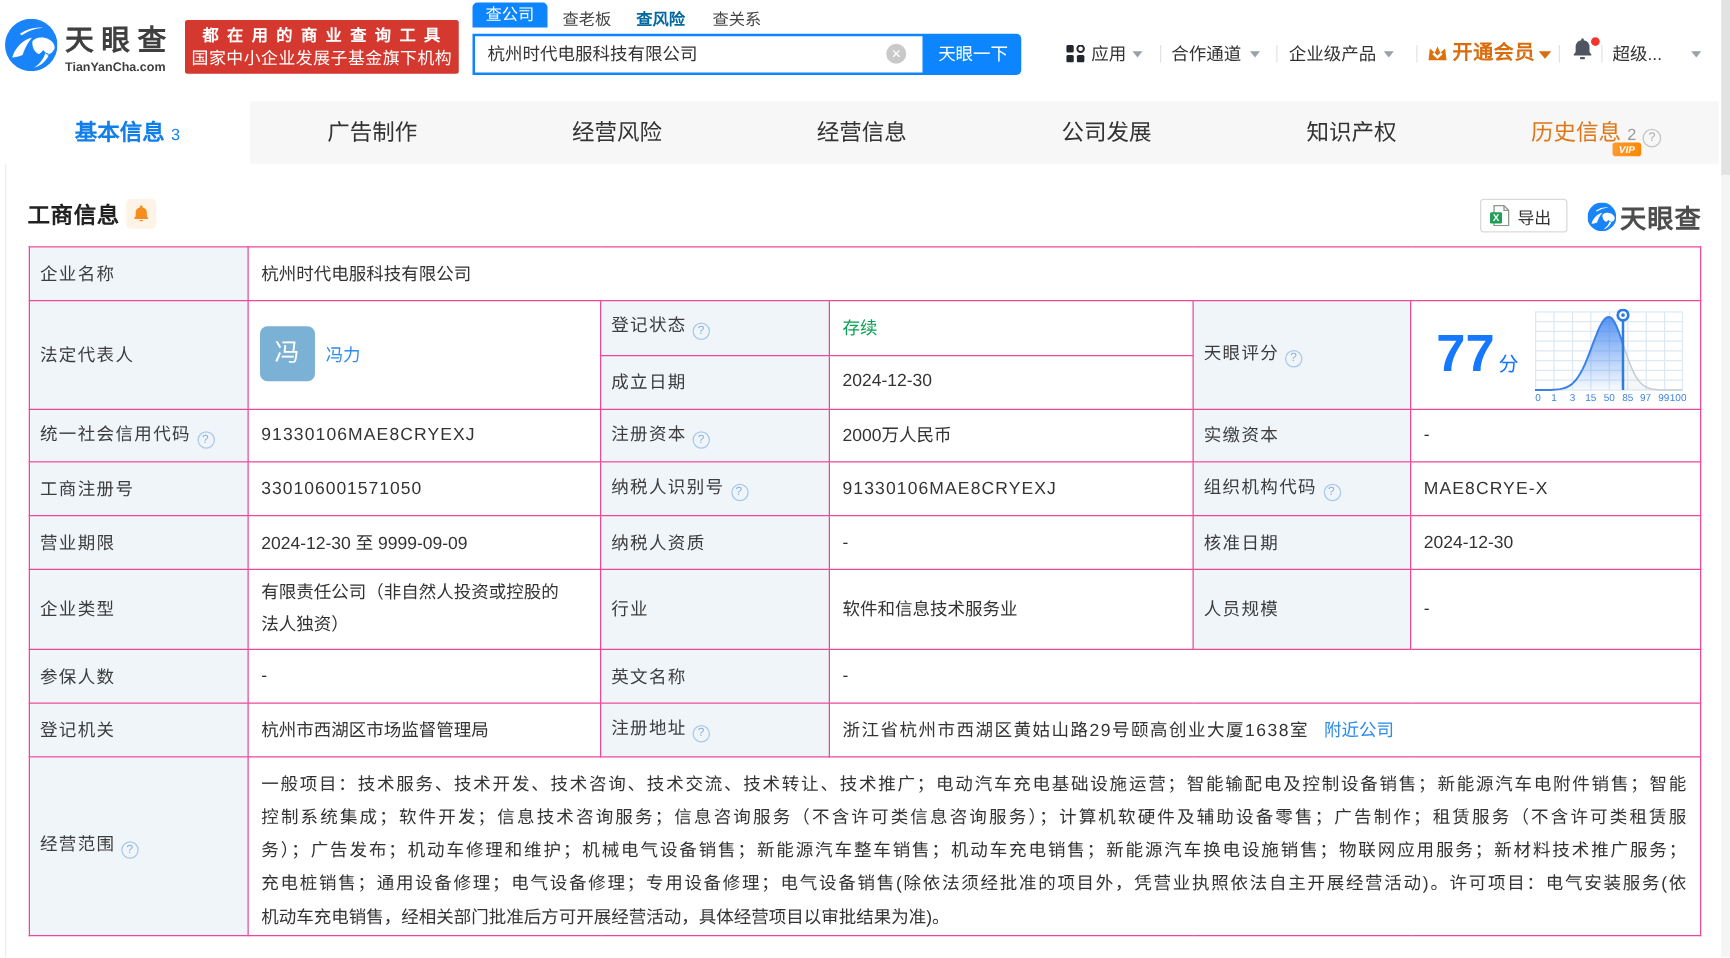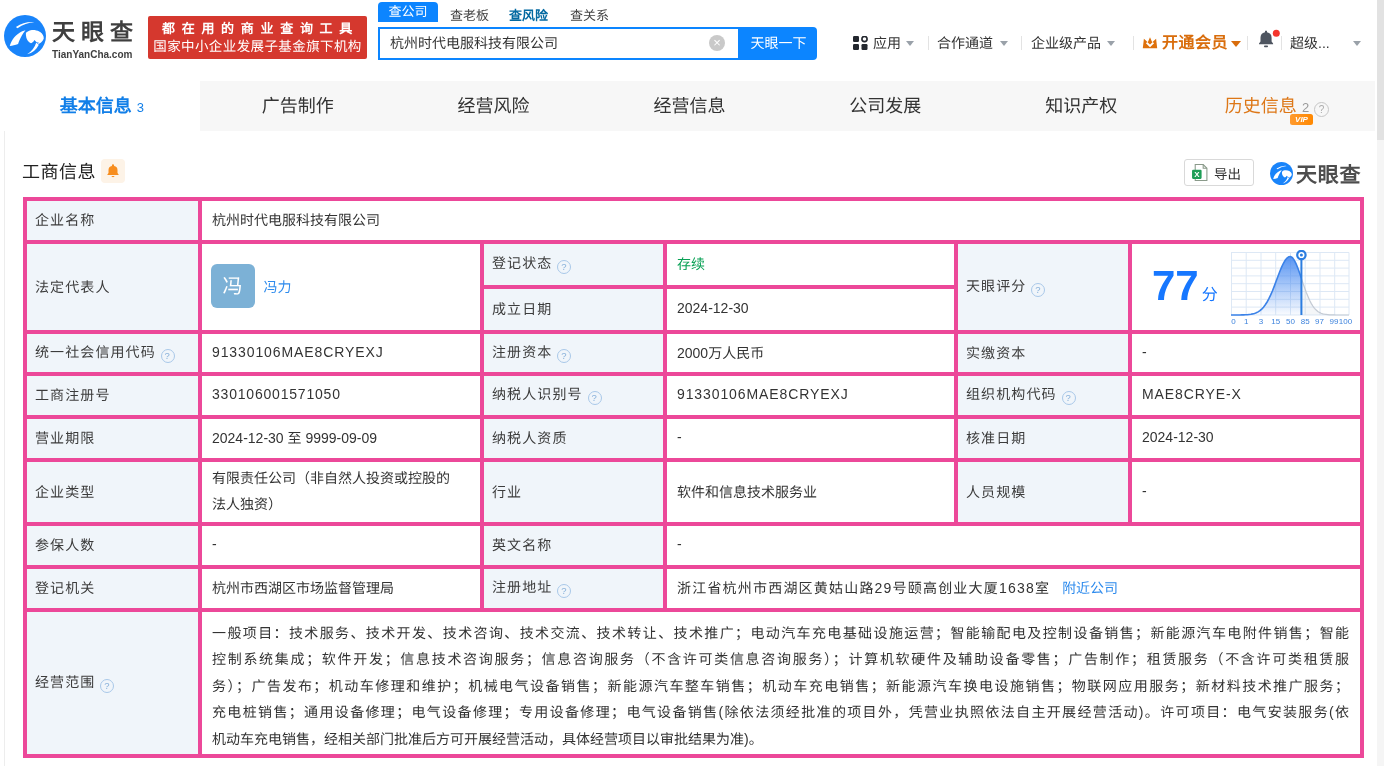--- a/index.html
+++ b/index.html
@@ -11,21 +11,21 @@
 .car { position:absolute; width:0; height:0; border-left:4.5px solid transparent;
   border-right:4.5px solid transparent; border-top:5px solid #9aa1a9; top:41px; }
 .hitem { position:absolute; top:36px; font-size:14px; line-height:14px; color:#333; }
 
 #tabbar { position:absolute; left:4px; top:81px; width:1371px; height:50px; background:#f7f7f7; display:flex; }
 #tabbar .tab { width:195.857px; height:50px; text-align:center; line-height:50px; font-size:18px; color:#333; position:relative; }
 #tabbar .tab.on { background:#fff; color:#127fe8; font-weight:bold; }
 
 #tbl { position:absolute; left:23px; top:197px; width:1337px; border-collapse:collapse;
   table-layout:fixed; font-size:14px; color:#333; }
-#tbl td { border:4px solid #ec4899; padding:0 6px 3px 10px; vertical-align:middle; overflow:hidden; }
+#tbl td { border:1px solid #ec4899; padding:0 6px 3px 10px; vertical-align:middle; overflow:hidden; }
 #tbl td.lb { background:#f0f5fa; color:#3c3c3c; padding-left:8px; letter-spacing:1.1px; }
 #tbl td.lb3 { }
 .q { display:inline-block; width:14px; height:14px; border:1px solid #a9c8e9; border-radius:50%;
   color:#87b0da; font-size:9.5px; line-height:12px; text-align:center; margin-left:5px; vertical-align:-2px; }
 .lnk { color:#2e8bed; text-decoration:none; }
 .jl { text-align:justify; text-align-last:justify; white-space:nowrap; }
 .jl { white-space:normal; }
 </style>
 </head>
 <body>
@@ -101,21 +101,21 @@
   <div class="tab">广告制作</div>
   <div class="tab">经营风险</div>
   <div class="tab">经营信息</div>
   <div class="tab">公司发展</div>
   <div class="tab">知识产权</div>
   <div class="tab" style="color:#dd7717;">历史信息 <span style="font-size:13px;color:#999;">2</span><span class="q" style="width:15px;height:15px;font-size:10px;line-height:13px;vertical-align:-1px;border-color:#c6c6c6;color:#ababab;">?</span></div>
 </div>
 
 <div class="abs" style="left:1290px;top:82px;width:23px;height:11px;background:linear-gradient(90deg,#ff9a2e,#f80);border-radius:2.5px;color:#fff;font-size:8px;font-weight:bold;font-style:italic;text-align:center;line-height:11px;margin-top:32px;">VIP</div>
 
-<div class="abs" style="left:22px;top:157px;font-size:18px;font-weight:normal;color:#222;letter-spacing:0.5px;">工商信息</div>
+<div class="abs" style="left:22px;top:157px;font-size:18px;font-weight:bold;color:#222;letter-spacing:0.5px;">工商信息</div>
 <div class="abs" style="left:101px;top:159px;width:24px;height:24px;background:#fdf3e7;border-radius:4px;">
   <svg style="margin:5px 0 0 5px;" width="14" height="14" viewBox="0 0 14 14">
     <path d="M5.9,1.4 a1.1,1.1 0 0 1 2.2,0 v0.6 a4.2,4.2 0 0 1 3.4,4.1 v2.9 l1.1,1.5 v0.6 H1.4 v-0.6 l1.1,-1.5 V6.1 a4.2,4.2 0 0 1 3.4,-4.1 Z" fill="#f78d1e"></path>
     <path d="M5.4,12 a1.7,1.7 0 0 0 3.2,0 Z" fill="#f78d1e"></path>
   </svg>
 </div>
 
 <div class="abs" style="left:1184px;top:159px;width:70px;height:27px;border:1px solid #d9d9d9;border-radius:3px;background:#fff;"></div>
 <svg class="abs" style="left:1192px;top:164px;" width="16" height="17" viewBox="0 0 15 16">
   <path d="M3,0.5 h7.5 l3.5,3.5 v11.5 h-11 Z" fill="#fff" stroke="#8a9a8a" stroke-width="1"></path>

